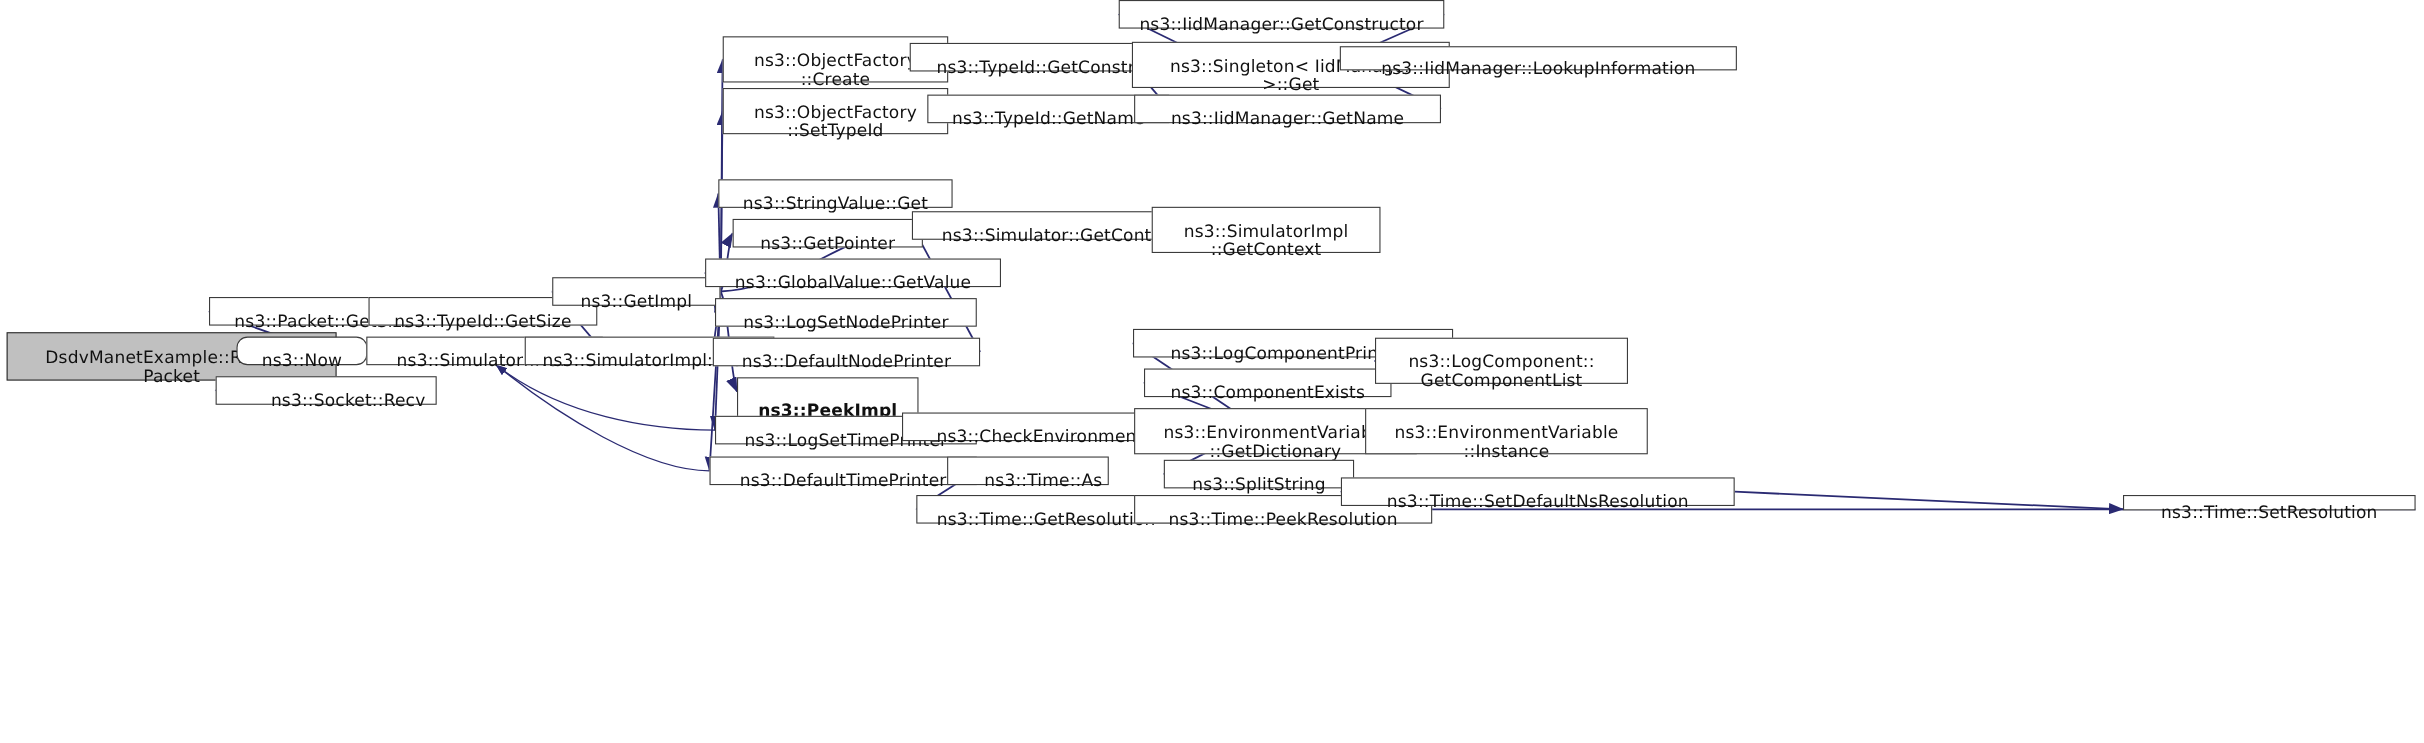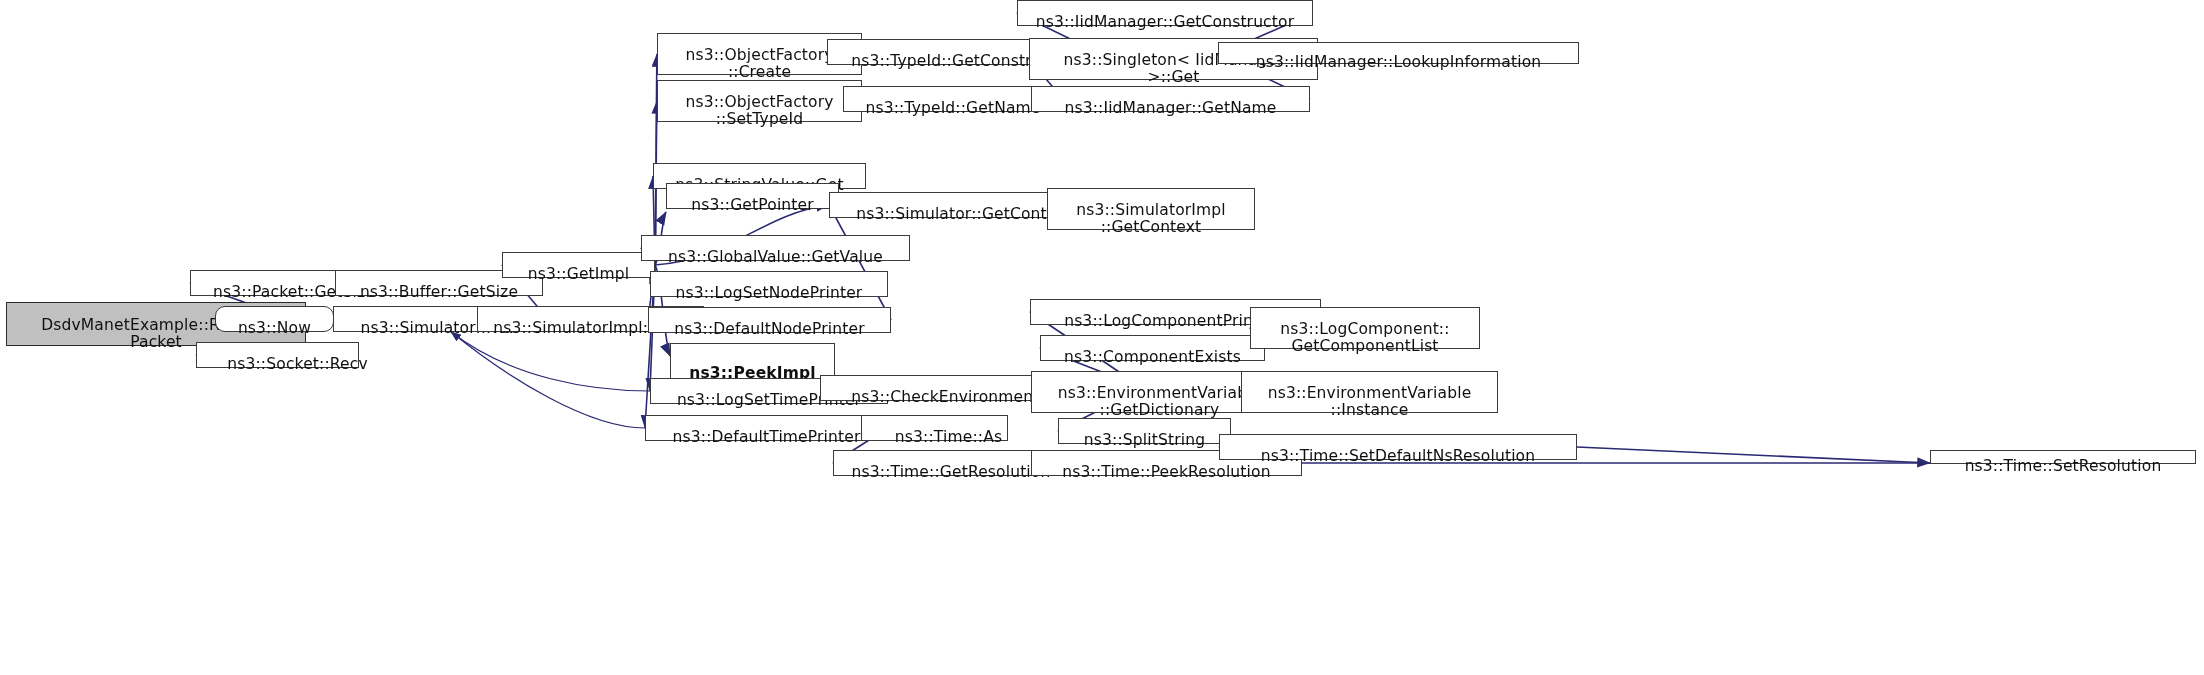--- a/index.html
+++ b/index.html
@@ -73,25 +73,25 @@
       <div class="node root" style="left: 6px; top: 302px; width: 300px; height: 44px;">
         <span>DsdvManetExample::Receive
 Packet</span>
       </div>
       <div class="node" style="left: 190px; top: 270px; width: 208px; height: 26px;">
         <span>ns3::Packet::GetSize</span>
       </div>
       <div class="node" style="left: 215px; top: 306px; width: 119px; height: 26px; border-radius: 10px;">
         <span>ns3::Now</span>
       </div>
-      <div class="node" style="left: 196px; top: 342px; width: 163px; height: 26px; padding-left: 40px;">
+      <div class="node" style="left: 196px; top: 342px; width: 201px; height: 26px; padding-left: 40px;">
         <span>ns3::Socket::Recv</span>
       </div>
       <div class="node" style="left: 335px; top: 270px; width: 208px; height: 26px;">
-        <span>ns3::Buffer::GetSize</span>
+        <span>ns3::TypeId::GetSize</span>
       </div>
       <div class="node" style="left: 333px; top: 306px; width: 215px; height: 26px;">
         <span>ns3::Simulator::Now</span>
       </div>
       <div class="node" style="left: 477px; top: 306px; width: 227px; height: 26px;">
         <span>ns3::SimulatorImpl::Now</span>
       </div>
       <div class="node" style="left: 502px; top: 252px; width: 153px; height: 26px;">
         <span>ns3::GetImpl</span>
       </div>
@@ -99,21 +99,21 @@
         <span>ns3::ObjectFactory
 ::Create</span>
       </div>
       <div class="node" style="left: 657px; top: 80px; width: 205px; height: 42px;">
         <span>ns3::ObjectFactory
 ::SetTypeId</span>
       </div>
       <div class="node" style="left: 653px; top: 163px; width: 213px; height: 26px;">
         <span>ns3::StringValue::Get</span>
       </div>
-      <div class="node" style="left: 666px; top: 183px; width: 173px; height: 26px;">
+      <div class="node" style="left: 666px; top: 199px; width: 173px; height: 26px;">
         <span>ns3::GetPointer</span>
       </div>
       <div class="node" style="left: 641px; top: 235px; width: 269px; height: 26px;">
         <span>ns3::GlobalValue::GetValue</span>
       </div>
       <div class="node" style="left: 650px; top: 271px; width: 238px; height: 26px;">
         <span>ns3::LogSetNodePrinter</span>
       </div>
       <div class="node" style="left: 648px; top: 307px; width: 243px; height: 26px;">
         <span>ns3::DefaultNodePrinter</span>

